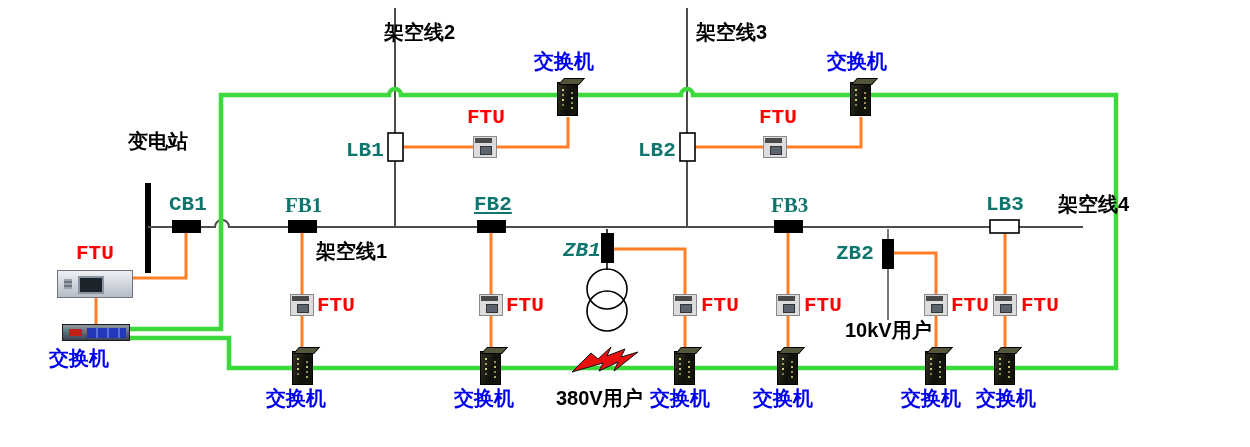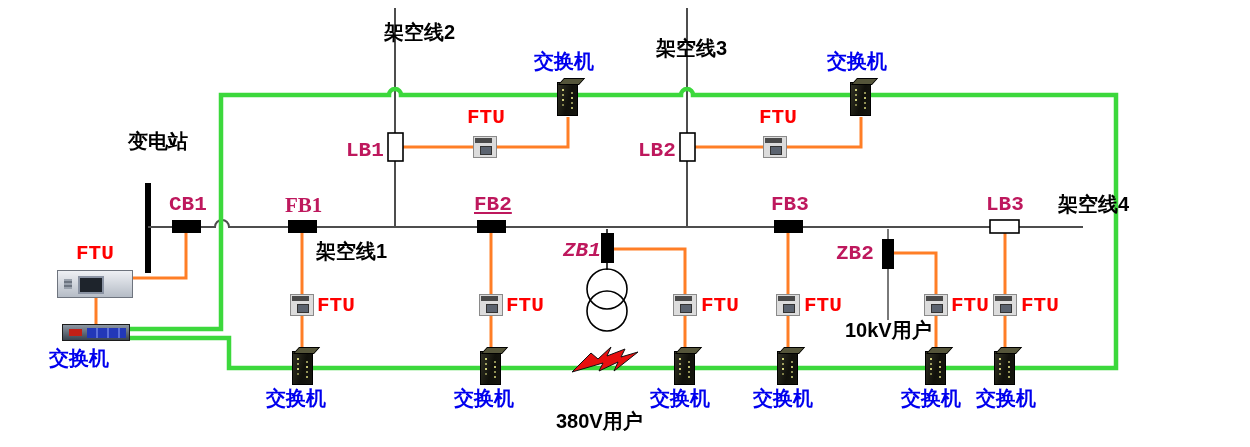--- a/index.html
+++ b/index.html
@@ -2,21 +2,21 @@
 <html><head>
 <meta charset="utf-8">
 <style>
   html,body{margin:0;padding:0;background:#fff;}
   .stage{position:relative;width:1250px;height:447px;background:#fff;overflow:hidden;
          font-family:"Liberation Sans","DejaVu Sans",sans-serif;}
   .stage svg{position:absolute;left:0;top:0;z-index:1;}
   .dev{position:absolute;z-index:3;}
   .lbl{position:absolute;z-index:4;white-space:nowrap;line-height:1.05;}
   .code{font-family:"Liberation Mono","DejaVu Sans Mono",monospace;font-weight:bold;
-        font-size:21px;color:#be185d;}
+        font-size:21px;color:#0f766e;}
   .cjk{font-weight:bold;font-size:20px;color:#000;}
   .ftu-red{font-family:"Liberation Mono","DejaVu Sans Mono",monospace;font-weight:bold;
            font-size:21px;color:#f00;text-align:right;}
   .sw-blue{font-weight:bold;font-size:20px;color:#0000ee;}
 
   
   .ftu-sm{width:24px;height:22px;background:#dcdcdc;border:1px solid #8a8a8a;box-sizing:border-box;}
   .ftu-sm::before{content:"";position:absolute;left:1px;top:1px;width:17px;height:5px;background:#4a4a4a;}
   .ftu-sm::after{content:"";position:absolute;left:6px;top:9px;width:10px;height:7px;
                  background:#5c6470;border:1px solid #333;}
@@ -113,32 +113,32 @@
 
   <div class="lbl cjk" style="left:128px;top:131px;">变电站</div>
   <div class="lbl code" style="left:169px;top:194px;">CB1</div>
   <div class="lbl ftu-red" style="left:76px;top:243px;">FTU</div>
   <div class="lbl sw-blue" style="left:49px;top:348px;">交换机</div>
 
   <div class="lbl code" style="left:285px;top:194px;font-family:Liberation Serif, serif;">FB1</div>
   <div class="lbl cjk" style="left:316px;top:241px;">架空线1</div>
   <div class="lbl code" style="left:474px;top:194px;text-decoration:underline;">FB2</div>
   <div class="lbl code" style="left:563px;top:240px;font-style:italic;">ZB1</div>
-  <div class="lbl code" style="left:771px;top:194px;">FB3</div>
+  <div class="lbl code" style="left:771px;top:194px;font-family:Liberation Serif, serif;">FB3</div>
   <div class="lbl code" style="left:836px;top:243px;">ZB2</div>
   <div class="lbl code" style="left:986px;top:194px;">LB3</div>
   <div class="lbl cjk" style="left:1027px;top:194px;margin-left:31px;">架空线4</div>
 
   <div class="lbl cjk" style="left:384px;top:22px;">架空线2</div>
   <div class="lbl code" style="left:346px;top:140px;">LB1</div>
-  <div class="lbl cjk" style="left:656px;top:22px;margin-top:16px;">架空线3</div>
+  <div class="lbl cjk" style="left:696px;top:22px;">架空线3</div>
   <div class="lbl code" style="left:638px;top:140px;">LB2</div>
 
   <div class="lbl cjk" style="left:845px;top:320px;">10kV用户</div>
-  <div class="lbl cjk" style="left:556px;top:388px;margin-top:23px;">380V用户</div>
+  <div class="lbl cjk" style="left:556px;top:388px;">380V用户</div>
 
   <div class="lbl ftu-red" style="left:467px;top:107px;">FTU</div>
   <div class="lbl ftu-red" style="left:759px;top:107px;">FTU</div>
   <div class="lbl ftu-red" style="left:317px;top:295px;">FTU</div>
   <div class="lbl ftu-red" style="left:506px;top:295px;">FTU</div>
   <div class="lbl ftu-red" style="left:701px;top:295px;">FTU</div>
   <div class="lbl ftu-red" style="left:804px;top:295px;">FTU</div>
   <div class="lbl ftu-red" style="left:951px;top:295px;">FTU</div>
   <div class="lbl ftu-red" style="left:1021px;top:295px;">FTU</div>
 

